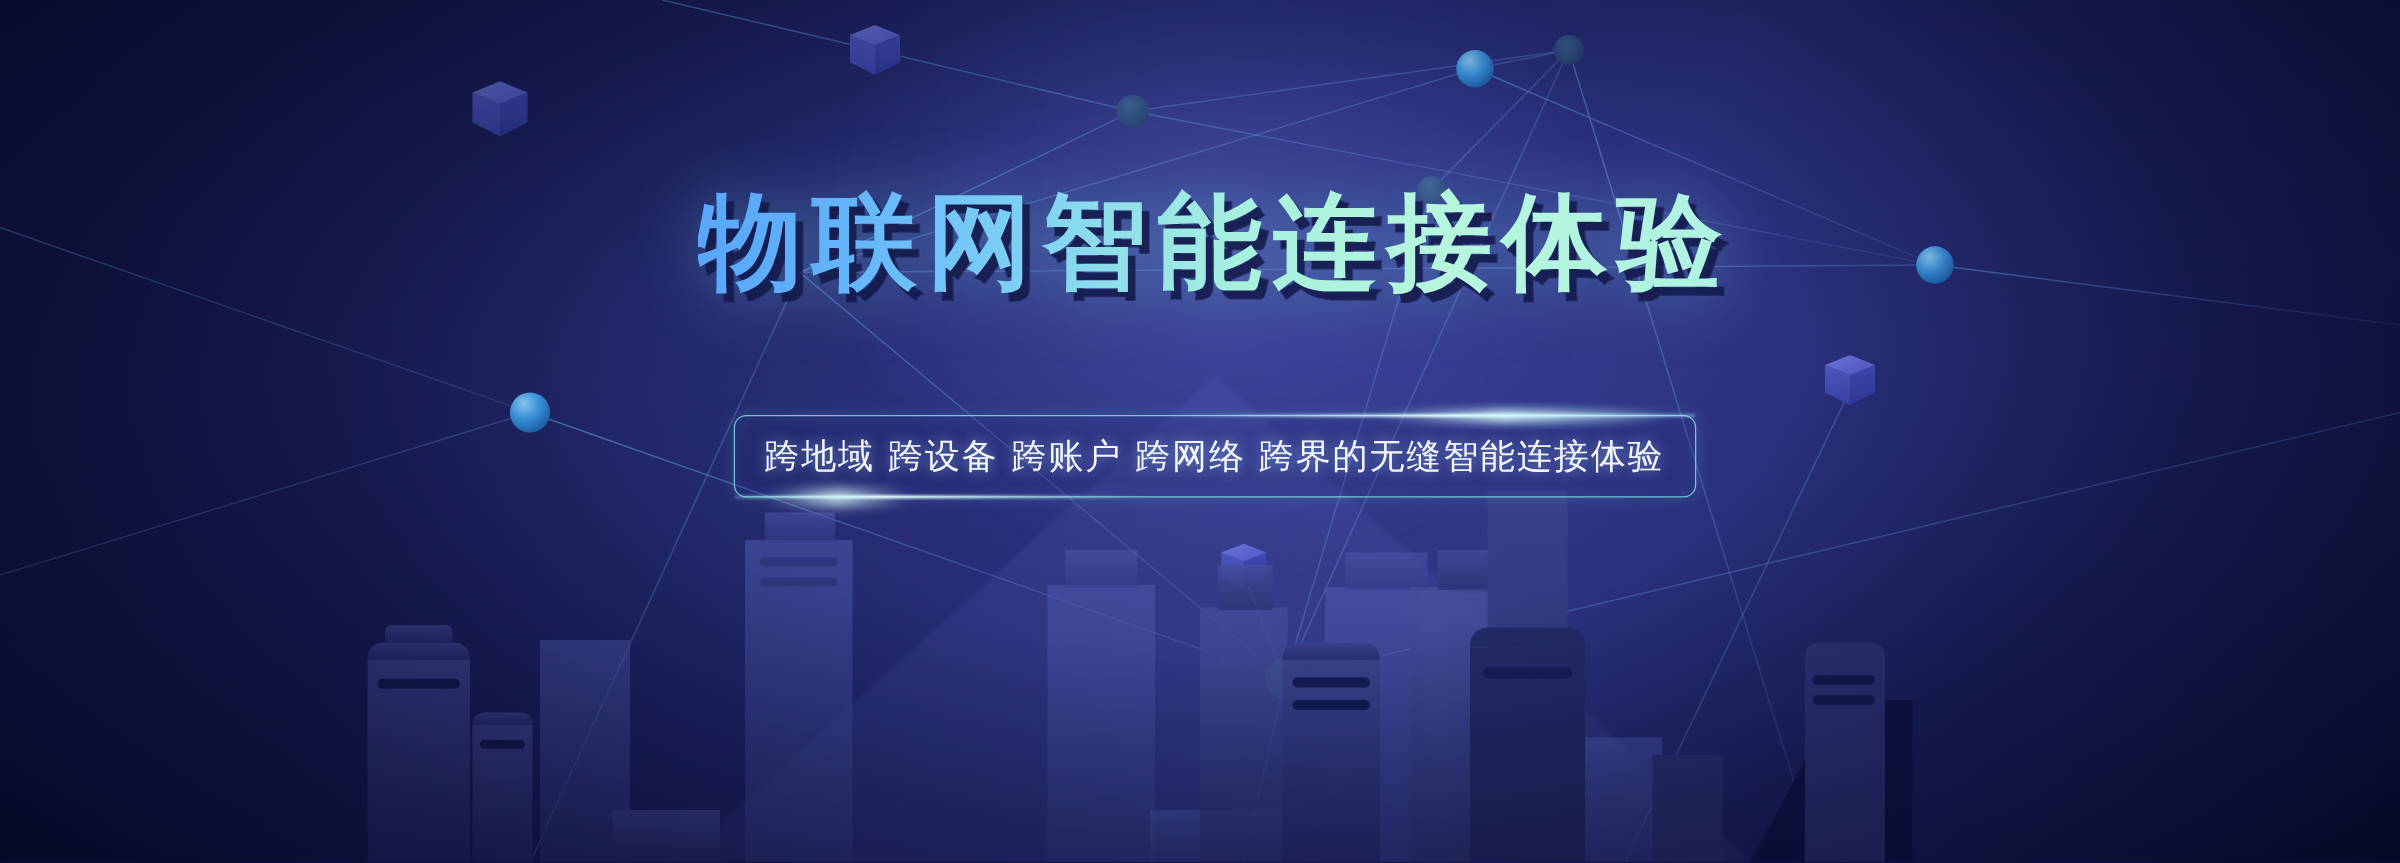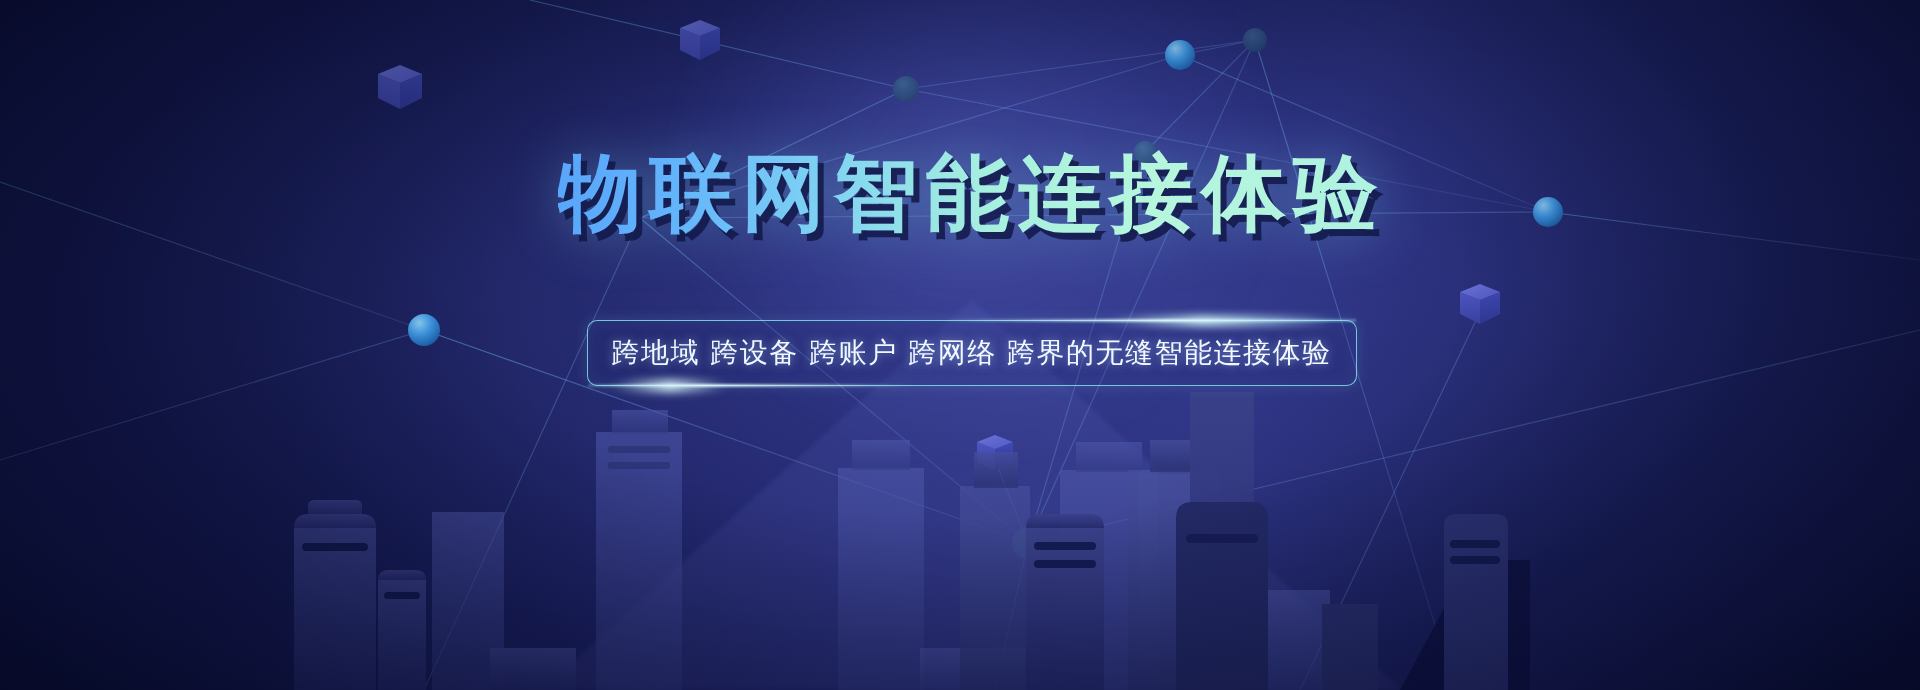--- a/index.html
+++ b/index.html
@@ -58,21 +58,21 @@
     font-weight:bold;
     line-height:1.04;
     white-space:nowrap;
     background:linear-gradient(90deg,#59a6fb 0%,#62b4fb 14%,#7fd2f2 32%,#a6f0de 52%,#b6f6dd 72%,#aef2e0 100%);
     -webkit-background-clip:text;background-clip:text;
     -webkit-text-fill-color:transparent;color:transparent;
     filter:drop-shadow(6px 7px 0 rgba(18,24,72,0.85)) drop-shadow(0 0 26px rgba(120,210,235,0.30));
     font-family:"DejaVu Sans","Liberation Sans",sans-serif;
   }
 
-  .subtitle-wrap{position:relative;margin-top:26px;}
+  .subtitle-wrap{position:relative;margin-top:38px;}
 
   .subtitle-box{
     position:relative;
     width:770px;height:66px;
     box-sizing:border-box;
     border:1.6px solid rgba(130,225,232,0.85);
     border-radius:10px;
     display:flex;align-items:center;justify-content:center;
     background:rgba(38,44,118,0.18);
     box-shadow:0 0 14px rgba(110,200,230,0.18), inset 0 0 18px rgba(90,160,230,0.10);

